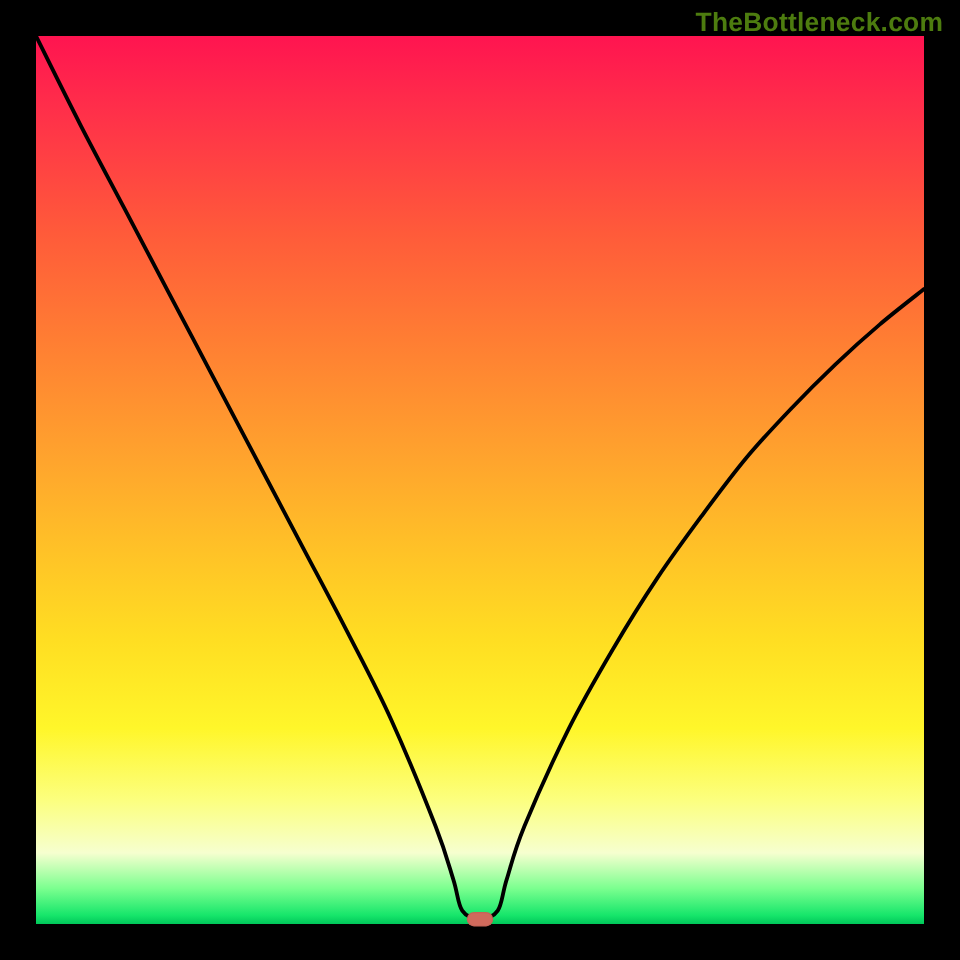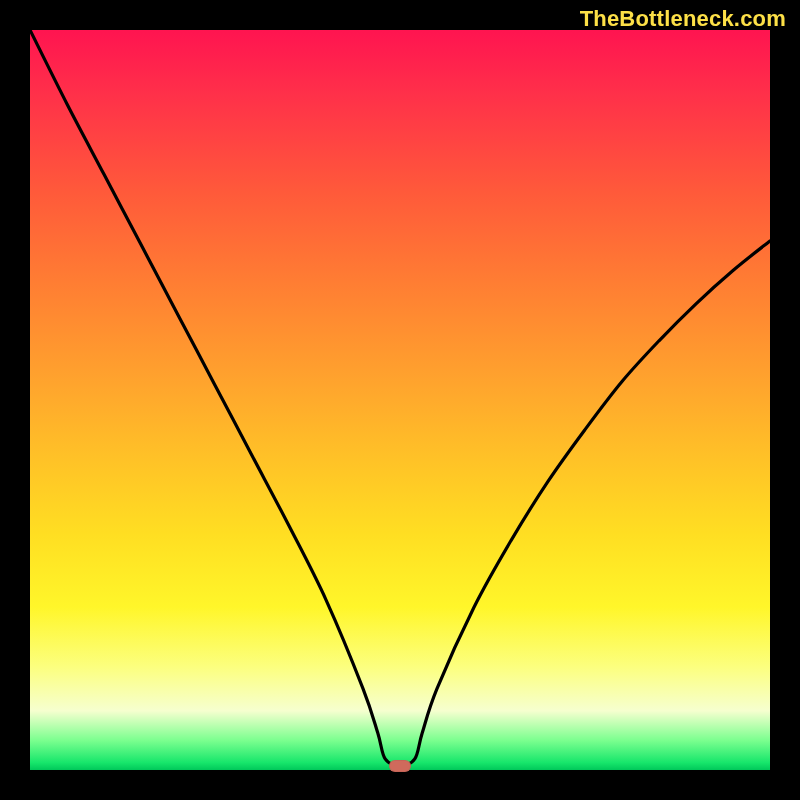--- a/index.html
+++ b/index.html
@@ -14,21 +14,21 @@
   .frame {
     position: relative;
     width: 800px;
     height: 800px;
     background: #000;
   }
   .watermark {
     position: absolute;
     top: 6px;
     right: 14px;
-    color: #fde047;
+    color: #4d7c0f;
     font-size: 22px;
     font-weight: 600;
     letter-spacing: 0.2px;
     font-family: Arial, Helvetica, sans-serif;
   }
   .plot-area {
     position: absolute;
     left: 30px;
     top: 30px;
     width: 740px;

